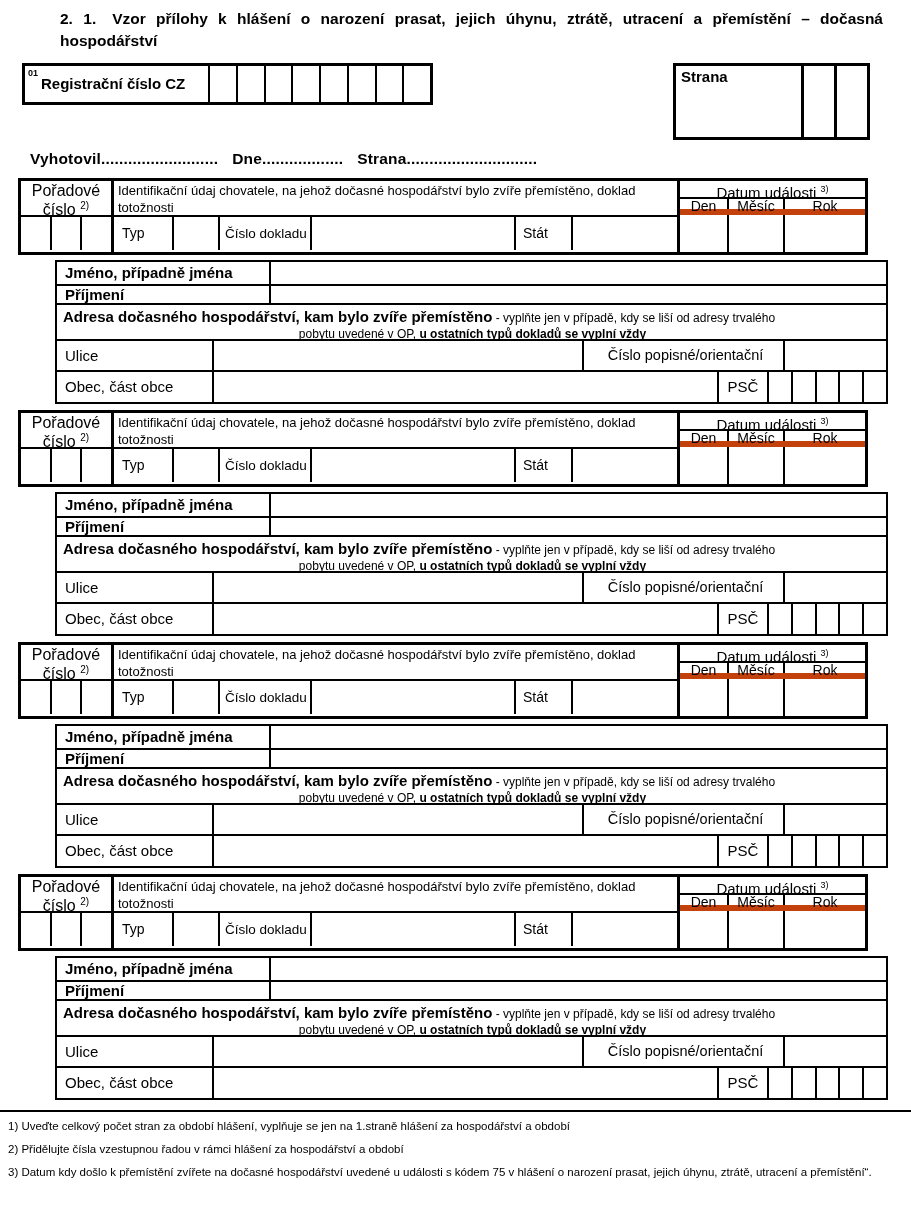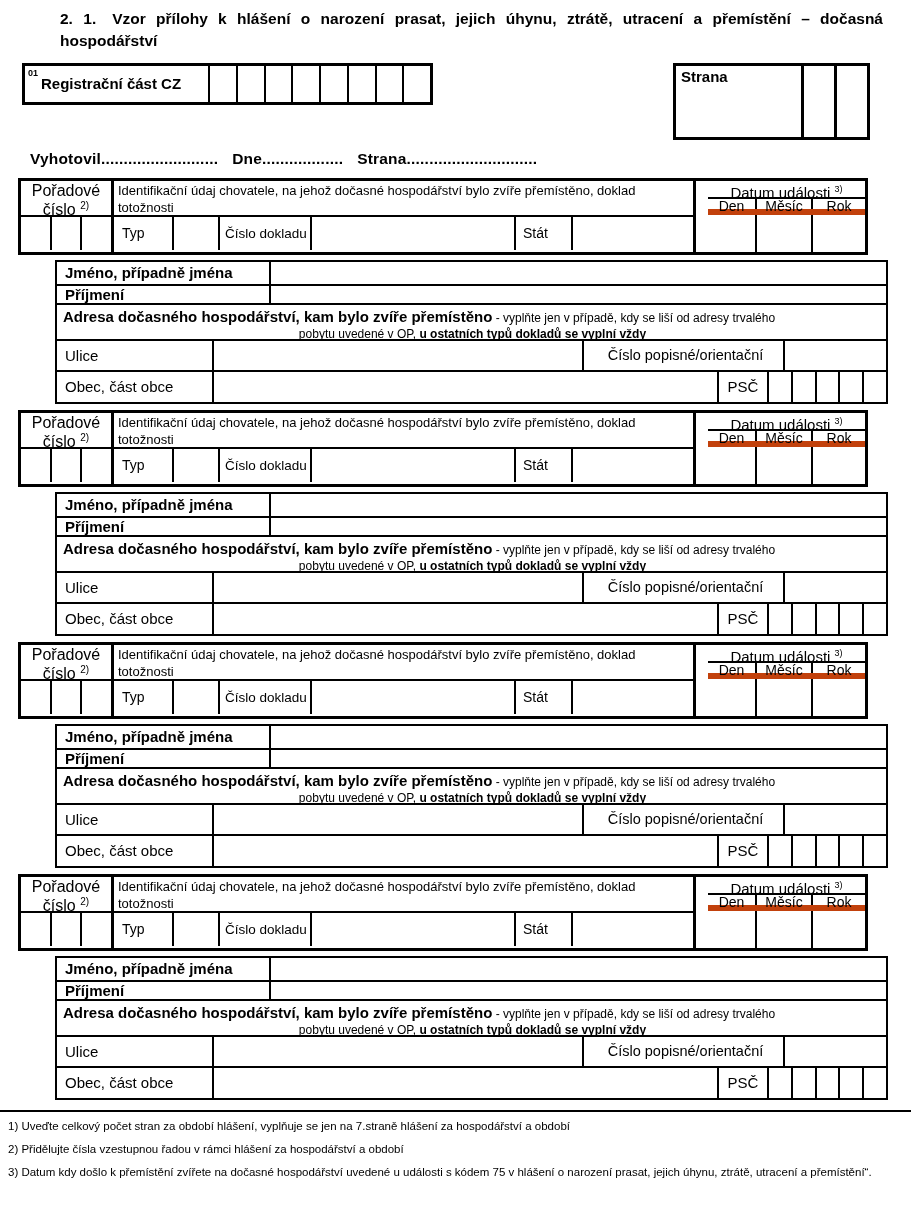--- a/index.html
+++ b/index.html
@@ -81,21 +81,21 @@
   .ident-cells { height: 33px; display: flex; font-size: 14px; }
   .ident-cells > div { border-right: 2px solid #000; display: flex; align-items: center; }
   .ident-cells > div:last-child { border-right: none; }
   .ic-typ { width: 60px; padding-left: 8px; }
   .ic-blank1 { width: 46px; }
   .ic-cislo { width: 92px; padding-left: 5px; font-size: 13.5px; line-height: 1.15; }
   .ic-blank2 { width: 204px; }
   .ic-stat { width: 57px; padding-left: 7px; }
   .ic-blank3 { flex: 1; }
 
-  .col-datum { width: 172px; border-left: 3px solid #000; display: flex; flex-direction: column; padding-left: 12px; }
+  .col-datum { width: 188px; border-left: 3px solid #000; display: flex; flex-direction: column; }
   .datum-label {
     height: 18px; border-bottom: 2px solid #000;
     text-align: center; font-size: 15px; line-height: 17px;
   }
   .datum-label sup { font-size: 9px; }
   .datum-dmr { height: 16px; border-bottom: 6px solid #c2410c; display: flex; font-size: 14px; }
   .datum-dmr > div { text-align: center; line-height: 15px; }
   .datum-cells { flex: 1; display: flex; }
   .dmr-den { width: 47px; }
   .dmr-mesic { width: 56px; border-left: 2px solid #000; }
@@ -152,21 +152,21 @@
 <div class="page">
 
   <div class="title">
     <span class="num">2. 1.</span><span>Vzor přílohy k hlášení o narození prasat, jejich úhynu, ztrátě, utracení a přemístění – dočasná hospodářství</span>
   </div>
 
   <div class="top-boxes">
     <div class="reg-box">
       <div class="reg-label">
         <sup>01</sup>
-        <span>Registrační část CZ</span>
+        <span>Registrační číslo CZ</span>
       </div>
       <div class="reg-cells">
         <div class="cell"></div>
         <div class="cell"></div>
         <div class="cell"></div>
         <div class="cell"></div>
         <div class="cell"></div>
         <div class="cell"></div>
         <div class="cell"></div>
         <div class="cell"></div>
@@ -486,18 +486,18 @@
             <div class="cell"></div>
             <div class="cell"></div>
             <div class="cell"></div>
           </div>
         </div>
       </div>
     </div>
   </div>
 
   <div class="footer">
-    <div class="footnote">1) Uveďte celkový počet stran za období hlášení, vyplňuje se jen na 7.straně hlášení za hospodářství a období</div>
+    <div class="footnote">1) Uveďte celkový počet stran za období hlášení, vyplňuje se jen na 1.straně hlášení za hospodářství a období</div>
     <div class="footnote">2) Přidělujte čísla vzestupnou řadou v rámci hlášení za hospodářství a období</div>
     <div class="footnote">3) Datum kdy došlo k přemístění zvířete na dočasné hospodářství uvedené u události s kódem 75 v hlášení o narození prasat, jejich úhynu, ztrátě, utracení a přemístění“.</div>
   </div>
 
 </div>
 
 </body></html>

